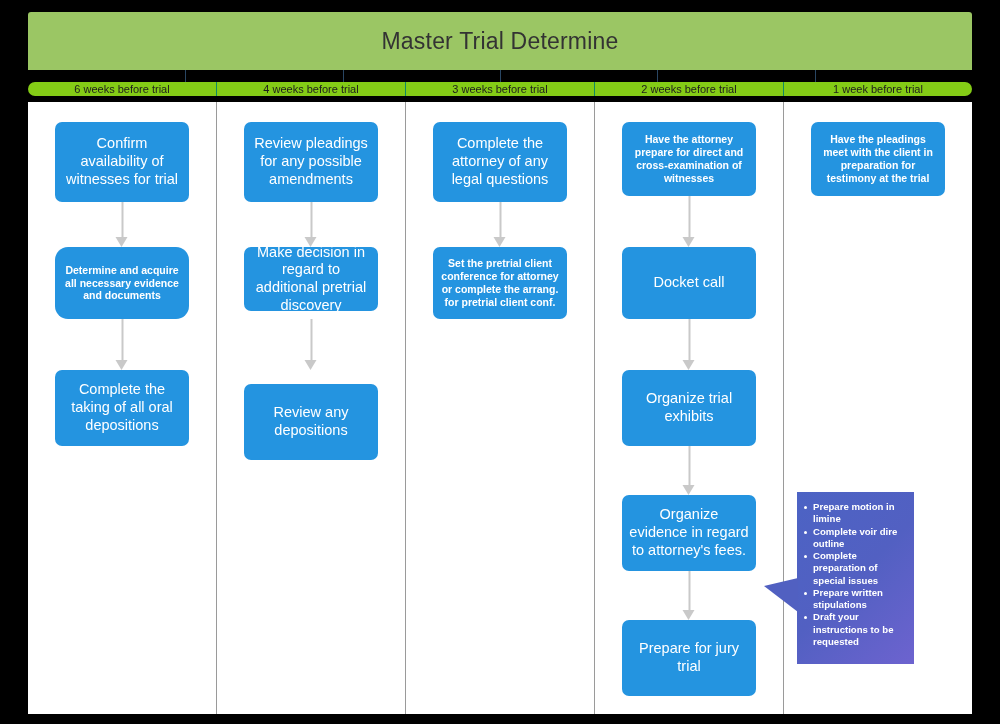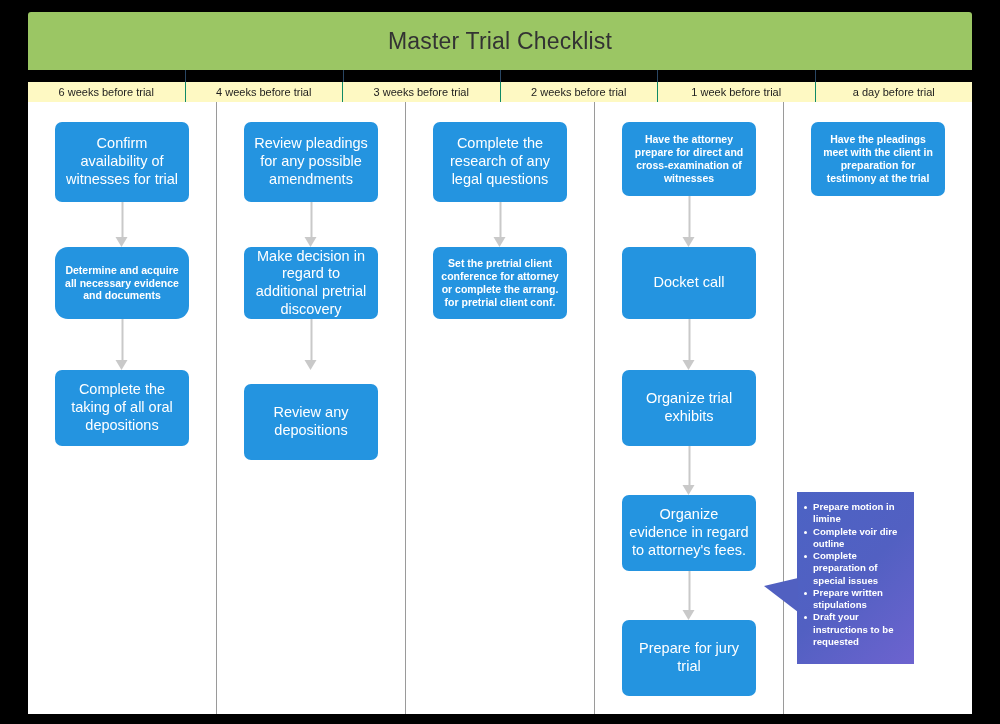--- a/index.html
+++ b/index.html
@@ -36,23 +36,24 @@
   .gap-tick {
     position: absolute;
     top: 70px; width: 1px; height: 12px;
     background: #4a7fb5; opacity: .55;
   }
 
   
   #col-header {
     position: absolute;
     left: 28px; top: 82px;
-    width: 944px; height: 20px;
+    width: 944px; height: 14px;
     display: flex;
-    background: #fef9c3;
+    background: #84cc16;
+    border-radius: 7px;
   }
   .col-head {
     flex: 1 1 0;
     display: flex; align-items: center; justify-content: center;
     font-size: 11px;
     color: #1d1d1d;
     border-right: 1px solid #0f8a66;
   }
   .col-head:last-child { border-right: none; }
 
@@ -144,30 +145,29 @@
     border-bottom: 26px solid transparent;
     border-right: 34px solid #5160C1;
   }
 </style>
 </head>
 <body>
 
 <div id="canvas">
 
   <div id="title-banner">
-    <div id="title-text">Master Trial Checklist</div>
+    <div id="title-text">Master Trial Determine</div>
   </div>
 
   <div id="col-header">
       <div class="col-head">6 weeks before trial</div>
       <div class="col-head">4 weeks before trial</div>
       <div class="col-head">3 weeks before trial</div>
       <div class="col-head">2 weeks before trial</div>
       <div class="col-head">1 week before trial</div>
-      <div class="col-head">a day before trial</div>
     </div>
 
   <div id="board">
       <div class="lane">
         <div class="conn" style="top: 100px; height: 45px;">
           <div class="stem"></div>
           <div class="head"></div>
         </div>
         <div class="conn" style="top: 217px; height: 51px;">
           <div class="stem"></div>
@@ -180,29 +180,29 @@
       <div class="lane">
         <div class="conn" style="top: 100px; height: 45px;">
           <div class="stem"></div>
           <div class="head"></div>
         </div>
         <div class="conn" style="top: 217px; height: 51px;">
           <div class="stem"></div>
           <div class="head"></div>
         </div>
         <div class="node big" style="top: 20px; height: 80px;">Review pleadings for any possible amendments</div>
-        <div class="node big" style="top: 145px; height: 72px;">Make decision in regard to additional pretrial discovery</div>
+        <div class="node big" style="top: 145px; height: 64px;">Make decision in regard to additional pretrial discovery</div>
         <div class="node big" style="top: 282px; height: 76px;">Review any depositions</div>
       </div>
       <div class="lane">
         <div class="conn" style="top: 100px; height: 45px;">
           <div class="stem"></div>
           <div class="head"></div>
         </div>
-        <div class="node big" style="top: 20px; height: 80px;">Complete the research of any legal questions</div>
+        <div class="node big" style="top: 20px; height: 80px;">Complete the attorney of any legal questions</div>
         <div class="node small" style="top: 145px; height: 72px;">Set the pretrial client conference for attorney or complete the arrang. for pretrial client conf.</div>
       </div>
       <div class="lane">
         <div class="conn" style="top: 94px; height: 51px;">
           <div class="stem"></div>
           <div class="head"></div>
         </div>
         <div class="conn" style="top: 217px; height: 51px;">
           <div class="stem"></div>
           <div class="head"></div>

